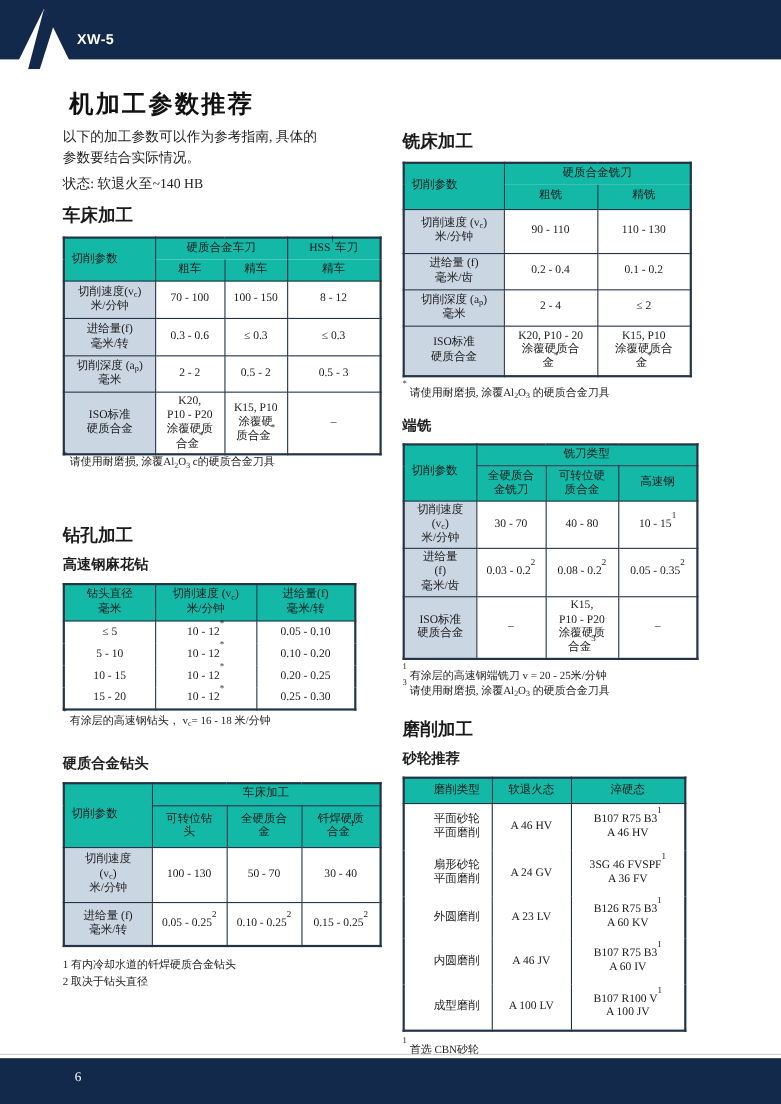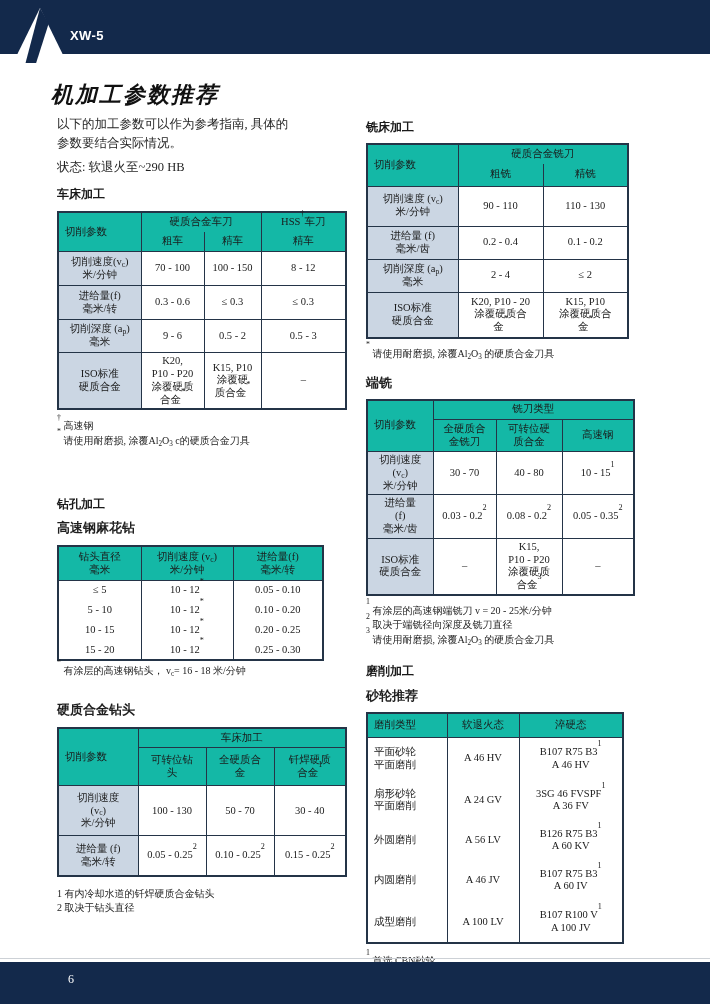--- a/index.html
+++ b/index.html
@@ -17,31 +17,31 @@
     font-weight:bold; font-size:13px; letter-spacing:.4px; z-index:2;
   }
   .prefooter-line { position:absolute; left:0; right:0; top:958px; height:1px; background:#cdd1d6; }
   .bottombar { position:absolute; left:0; right:0; bottom:0; height:42px; background:#13294b; }
   .pagenum {
     position:absolute; left:68px; top:10px; color:#ffffff;
     font-family:"Liberation Serif",serif; font-size:12px;
   }
   
   .title {
-    position:absolute; left:51px; top:80px; margin:0;
-    font-size:22px; font-weight:bold; letter-spacing:2px; color:#111;font-style:italic;
+    position:absolute; left:63px; top:80px; margin:0;
+    font-size:22px; font-weight:bold; letter-spacing:2px; color:#111;
   }
   .col { position:absolute; top:115px; width:289px; }
   .col-left  { left:57px; }
   .col-right { left:366px; }
   .intro { margin:0; font-size:12.5px; line-height:1.55; white-space:pre-line; }
   .condition { margin:5px 0 0 0; font-size:12.5px; }
   h2.sec {
     margin:0; font-family:"Liberation Sans","DejaVu Sans",sans-serif;
-    font-weight:bold; font-size:12px; color:#1a1a1a;
+    font-weight:bold; font-size:16px; color:#1a1a1a;
   }
   .subhead { margin:0; font-size:13px; font-weight:bold; }
   .fn { margin:0; font-size:10px; line-height:1.45; color:#222; white-space:pre-line; }
   
   table.dt {
     border-collapse:collapse; table-layout:fixed;
     font-size:10.5px; line-height:1.22; text-align:center;
     border:2px solid #243447; color:#1a1a1a;
   }
   table.dt th, table.dt td {
@@ -51,21 +51,21 @@
   table.dt th { background:#14b8a6; }
   table.dt td.label { background:#cbd6e3; }
   table.dt td { background:#ffffff; }
   table.dt th.corner { text-align:left; padding-left:6px; }
   
   table.ngl th.group { border-bottom:none; }
   table.ngl th.sub   { border-top:none; }
   
   table.norow tbody td { border-top:none; border-bottom:none; }
   
-  table.t6 th.h-left, table.t6 td.cell-left { text-align:left; padding-left:6px;font-family:Liberation Mono, monospace; }
+  table.t6 th.h-left, table.t6 td.cell-left { text-align:center; padding-left:18px;font-family:Liberation Mono, monospace; }
   sup { font-size:.78em; line-height:0; vertical-align:top; position:relative; top:-.25em; }
   sub { font-size:.72em; line-height:0; vertical-align:baseline; position:relative; top:.25em; }
 </style>
 </head>
 <body>
 
 <div class="page">
 
   <div class="topbar">
     <span class="brand">XW-5</span>
@@ -74,21 +74,21 @@
     <polygon points="0,60 28,3 56,60" fill="#ffffff"></polygon>
     <polygon points="28,3 37,19 24,60 13,60" fill="#13294b"></polygon>
   </svg>
 
   <h1 class="title">机加工参数推荐</h1>
 
   <div class="col col-left">
 
     <p class="intro">以下的加工参数可以作为参考指南, 具体的
 参数要结合实际情况。</p>
-    <p class="condition">状态: 软退火至~290 HB</p>
+    <p class="condition">状态: 软退火至~140 HB</p>
 
     <h2 class="sec" style="margin-top:10px">车床加工</h2>
 
     <table class="dt ngl" style="width:288px; margin-top:8px">
       <colgroup>
           <col style="width:83px">
           <col style="width:63px">
           <col style="width:57px">
           <col style="width:85px">
         </colgroup>
@@ -115,40 +115,39 @@
         <tr style="height:34px">
           <td class="label">进给量(f)
 毫米/转</td>
           <td>0.3 - 0.6</td>
           <td>≤ 0.3</td>
           <td>≤ 0.3</td>
         </tr>
         <tr style="height:33px">
           <td class="label">切削深度 (a<sub>p</sub>)
 毫米</td>
-          <td>9 - 6</td>
+          <td>2 - 2</td>
           <td>0.5 - 2</td>
           <td>0.5 - 3</td>
         </tr>
         <tr style="height:52px">
           <td class="label">ISO标准
 硬质合金</td>
           <td>K20,
 P10 - P20
 涂覆硬质
 合金<sup>*</sup></td>
           <td>K15, P10
 涂覆硬
 质合金<sup>*</sup></td>
           <td>–</td>
         </tr>
       </tbody>
     </table>
 
-    <p class="fn" style="margin-top:9px"><sup>†</sup> 高速钢</p>
     <p class="fn"><sup>*</sup> 请使用耐磨损, 涂覆Al<sub>2</sub>O<sub>3</sub> c的硬质合金刀具</p>
 
     <h2 class="sec" style="margin-top:48px">钻孔加工</h2>
     <p class="subhead" style="margin-top:6px">高速钢麻花钻</p>
 
     <table class="dt norow" style="width:265px; margin-top:8px">
       <colgroup>
           <col style="width:83px">
           <col style="width:92px">
           <col style="width:90px">
@@ -335,21 +334,20 @@
           <td>K15,
 P10 - P20
 涂覆硬质
 合金<sup>3</sup></td>
           <td>–</td>
         </tr>
       </tbody>
     </table>
 
     <p class="fn" style="margin-top:8px"><sup>1</sup> 有涂层的高速钢端铣刀 v = 20 - 25米/分钟</p>
-    <p class="fn"><sup>2</sup> 取决于端铣径向深度及铣刀直径</p>
     <p class="fn"><sup>3</sup> 请使用耐磨损, 涂覆Al<sub>2</sub>O<sub>3</sub> 的硬质合金刀具</p>
 
     <h2 class="sec" style="margin-top:16px">磨削加工</h2>
     <p class="subhead" style="margin-top:7px">砂轮推荐</p>
 
     <table class="dt norow t6" style="width:256px; margin-top:7px">
       <colgroup>
           <col style="width:80px">
           <col style="width:72px">
           <col style="width:104px">
@@ -371,21 +369,21 @@
         </tr>
         <tr style="height:42px">
           <td class="cell-left">扇形砂轮
 平面磨削</td>
           <td>A 24 GV</td>
           <td>3SG 46 FVSPF<sup>1</sup>
 A 36 FV</td>
         </tr>
         <tr style="height:38px">
           <td class="cell-left">外圆磨削</td>
-          <td>A 56 LV</td>
+          <td>A 23 LV</td>
           <td>B126 R75 B3<sup>1</sup>
 A 60 KV</td>
         </tr>
         <tr style="height:42px">
           <td class="cell-left">内圆磨削</td>
           <td>A 46 JV</td>
           <td>B107 R75 B3<sup>1</sup>
 A 60 IV</td>
         </tr>
         <tr style="height:42px">

